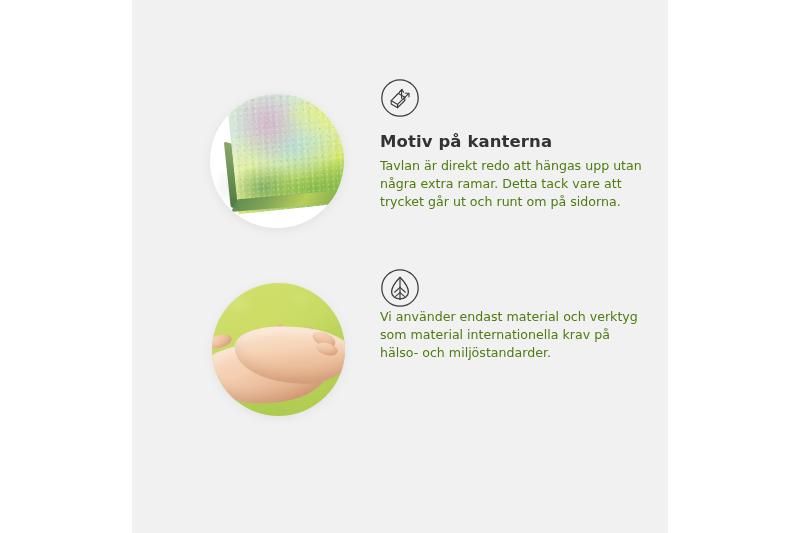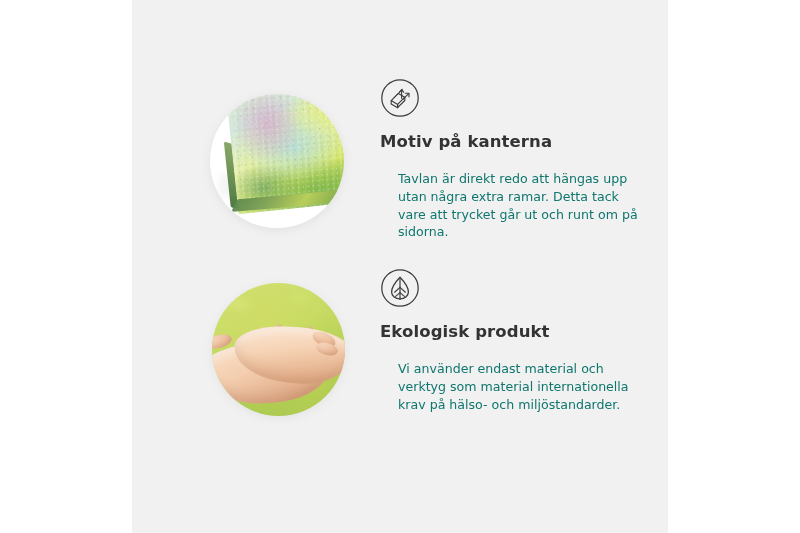--- a/index.html
+++ b/index.html
@@ -220,24 +220,24 @@
   }
   .feature-title {
     margin: 14px 0 5px 0;
     font-size: 16.5px;
     font-weight: 600;
     color: #333333;
     letter-spacing: 0.1px;
     line-height: 1.2;
   }
   .feature-body {
-    margin: 18px;
+    margin: 0;
     font-size: 12.6px;
     line-height: 1.42;
-    color: #0f766e;
+    color: #4d7c0f;
     max-width: 268px;
   }
 </style>
 </head>
 <body>
 
 <div id="page">
 
   <div id="panel">
 
@@ -310,19 +310,18 @@
           <svg viewBox="0 0 40 40" width="40" height="40" aria-hidden="true">
             <circle cx="20" cy="20" r="18.2" fill="none" stroke="#3c3c3c" stroke-width="1.25"></circle>
             <path d="M20 9.2 C25.8 15.2 28.4 20.4 28.4 24.0 C28.4 28.0 24.6 30.8 20 30.8 C15.4 30.8 11.6 28.0 11.6 24.0 C11.6 20.4 14.2 15.2 20 9.2 Z" fill="none" stroke="#3c3c3c" stroke-width="1.3" stroke-linejoin="round"></path>
             <path d="M20 11.0 L20 31.4" fill="none" stroke="#3c3c3c" stroke-width="1.2" stroke-linecap="round"></path>
             <path d="M20 19.4 L14.6 24.2" fill="none" stroke="#3c3c3c" stroke-width="1.15" stroke-linecap="round"></path>
             <path d="M20 19.4 L25.4 24.2" fill="none" stroke="#3c3c3c" stroke-width="1.15" stroke-linecap="round"></path>
             <path d="M20 24.6 L15.6 28.4" fill="none" stroke="#3c3c3c" stroke-width="1.1" stroke-linecap="round"></path>
             <path d="M20 24.6 L24.4 28.4" fill="none" stroke="#3c3c3c" stroke-width="1.1" stroke-linecap="round"></path>
           </svg>
         </span>
-        <h3 class="feature-title">Ekologisk produkt</h3>
         <p class="feature-body">Vi använder endast material och verktyg som material internationella krav på hälso- och miljöstandarder.</p>
       </div>
     </div>
 
   </div>
 </div>
 
 </body></html>

